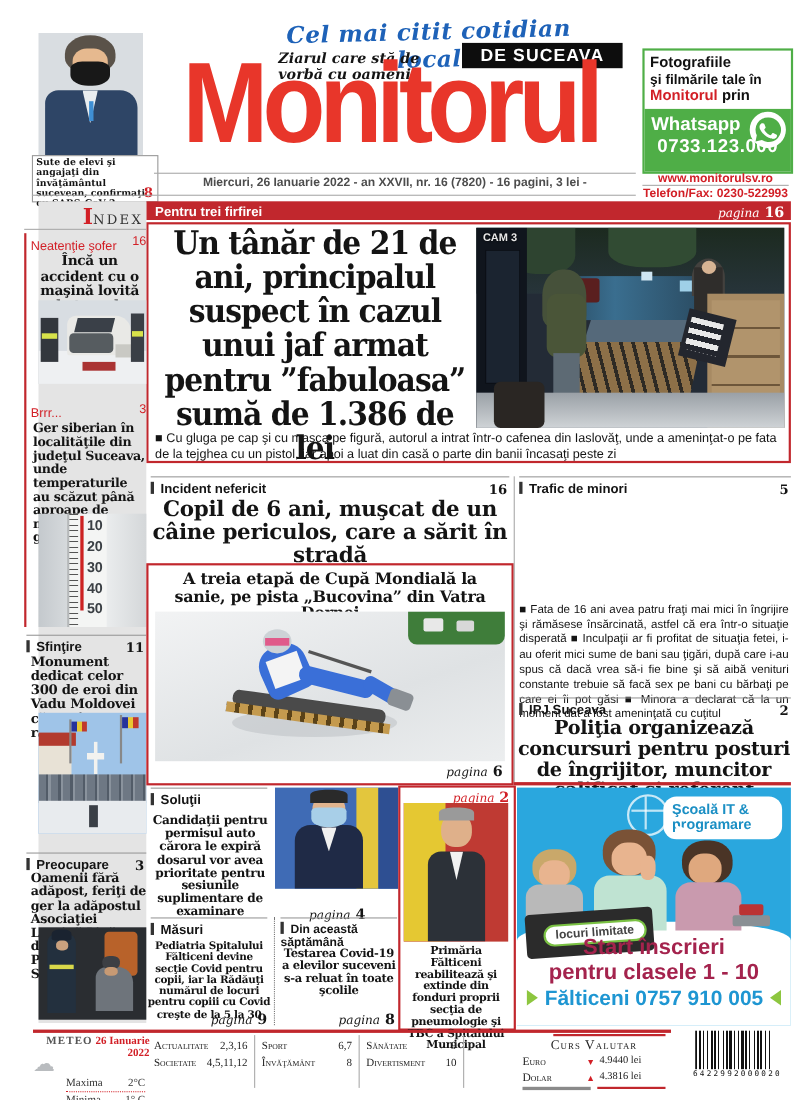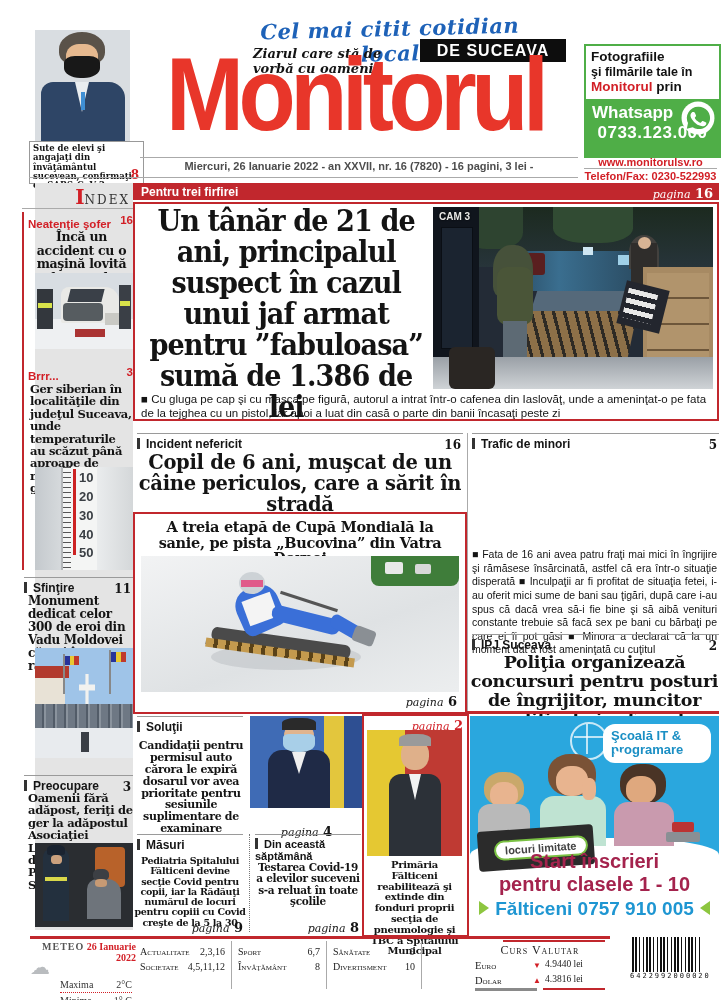--- a/index.html
+++ b/index.html
@@ -43,21 +43,21 @@
   .deck{font-size:11.5px;font-weight:500;line-height:1.25;}
   
   .sec-head{border-top:1px solid #9a9a9a;padding-top:3px;font-weight:bold;font-size:12px;}
   .sec-head .tick{display:inline-block;width:3px;height:11px;background:#333;margin-right:6px;vertical-align:-1px;}
   .sec-head .pg{position:absolute;right:2px;top:4px;font-family:"DejaVu Serif","Liberation Serif",serif;
     font-weight:bold;font-size:12px;}
   .h-serif{font-family:"DejaVu Serif","Liberation Serif",serif;font-weight:bold;text-align:center;
     line-height:1.08;letter-spacing:-.3px;}
   .bodytxt{font-size:10.5px;line-height:1.3;text-align:justify;}
   .redline{background:#c1272d;}
-  .kick-red{color:#d21f26;font-weight:bold;font-size:11.5px;}
+  .kick-red{color:#d21f26;font-weight:normal;font-size:11.5px;}
   
   .rbox{border:2px solid #c1272d;background:#fff;}
   .graycol{background:#e4e4e4;}
   .dotted-v{border-left:1px dotted #777;}
   
   .fi-row{position:relative;font-family:"Liberation Serif","DejaVu Serif",serif;font-size:10px;
     color:#222;line-height:1.5;font-variant:small-caps;}
   .fi-row b{position:absolute;right:0;font-weight:normal;}
   .curs-title{font-family:"Liberation Serif","DejaVu Serif",serif;font-size:12px;letter-spacing:1px;
     text-align:center;font-variant:small-caps;color:#222;}

